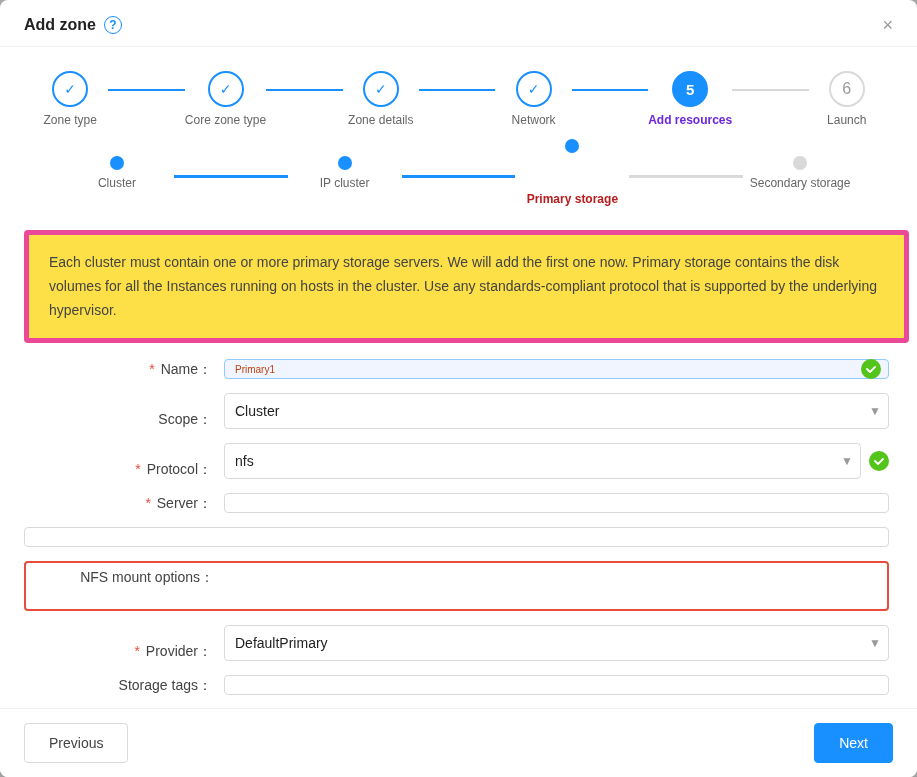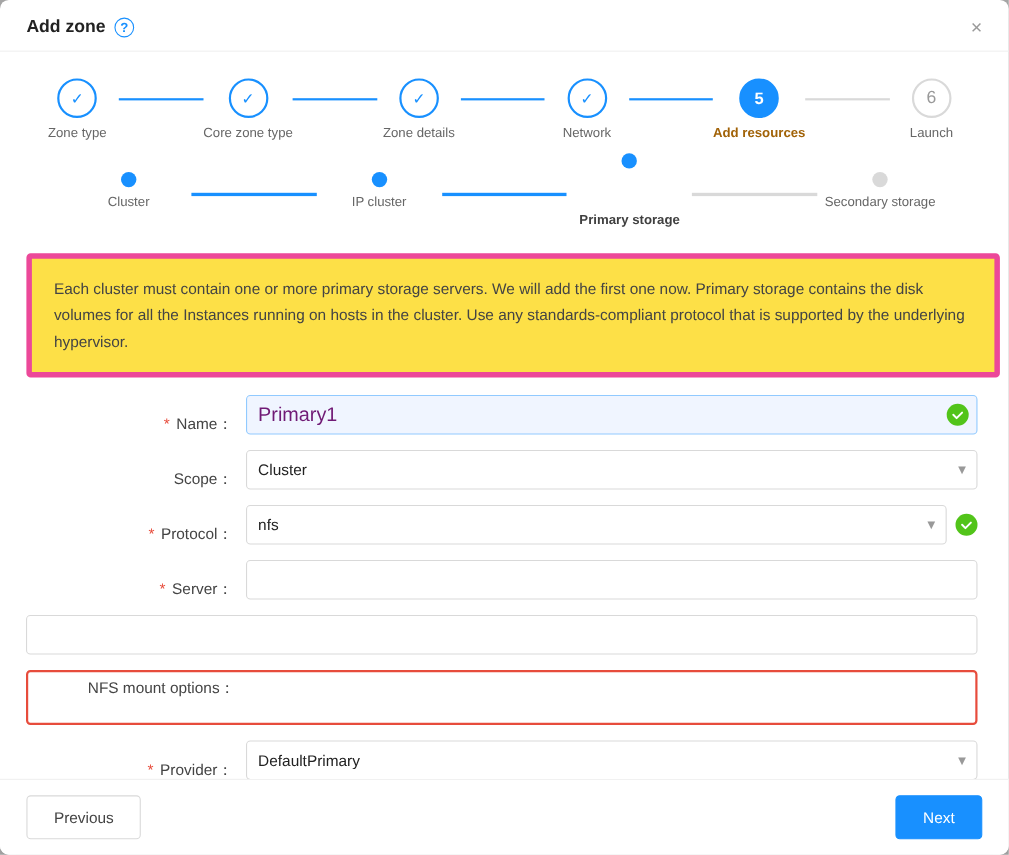--- a/index.html
+++ b/index.html
@@ -20,43 +20,43 @@
     .stepper { display: flex; align-items: flex-start; justify-content: center; padding: 24px 32px 8px 32px; gap: 0; }
     .step { display: flex; flex-direction: column; align-items: center; position: relative; flex: 1; }
     .step-connector { flex: 1; height: 2px; background: #1890ff; margin-top: 18px; }
     .step-connector.inactive { background: #d9d9d9; }
     .step-circle { width: 36px; height: 36px; border-radius: 50%; border: 2px solid #1890ff; display: flex; align-items: center; justify-content: center; background: #fff; z-index: 1; }
     .step-circle.completed { background: #fff; border-color: #1890ff; color: #1890ff; }
     .step-circle.active { background: #1890ff; border-color: #1890ff; color: #fff; font-weight: 700; font-size: 15px; }
     .step-circle.pending { background: #fff; border-color: #d9d9d9; color: #999; }
     .step-check { color: #1890ff; font-size: 14px; }
     .step-label { font-size: 12px; color: #666; margin-top: 6px; text-align: center; white-space: nowrap; }
-    .step-label.active { color: #a16207; font-weight: 700; }
+    .step-label.active { color: #6d28d9; font-weight: 700; }
 
     
     .sub-stepper { display: flex; align-items: center; justify-content: center; padding: 4px 60px 16px 60px; gap: 0; }
     .sub-step { display: flex; flex-direction: column; align-items: center; flex: 1; }
     .sub-connector { flex: 1; height: 3px; margin-top: 8px; }
     .sub-connector.done { background: #1890ff; }
     .sub-connector.inactive { background: #d9d9d9; }
     .sub-dot { width: 14px; height: 14px; border-radius: 50%; }
     .sub-dot.done { background: #1890ff; }
     .sub-dot.inactive { background: #d9d9d9; }
     .sub-label { font-size: 12px; color: #666; margin-top: 6px; }
-    .sub-label.active { color: #404040; font-weight: 700; margin-top: 39px; }
+    .sub-label.active { color: #b91c1c; font-weight: 700; margin-top: 39px; }
 
     
     .info-box { margin: 8px 8px 16px 24px; border: 5px solid #ec4899; border-radius: 4px; padding: 16px 20px; background: #fde047; color: #444; font-size: 14px; line-height: 1.7; }
 
     
     .form-area { margin: 0 24px; padding-bottom: 8px; }
     .form-row { display: flex; align-items: flex-end; margin-bottom: 14px; }
     .form-label { text-align: right; min-width: 200px; padding-right: 12px; font-size: 14px; color: #444; }
     .required-star { color: #e74c3c; margin-right: 2px; }
-    .form-control { flex: 1; height: 36px; border: 1px solid #d9d9d9; border-radius: 4px; padding: 0 10px; font-size: 18px; color: #701a75; outline: none; background: #fff; }
+    .form-control { flex: 1; height: 20px; border: 1px solid #d9d9d9; border-radius: 4px; padding: 0 10px; font-size: 10px; color: #c2410c; outline: none; background: #fff; }
     .form-control.highlighted { background: #f0f5ff; border-color: #91caff; }
     .input-with-check { position: relative; display: flex; align-items: center; flex: 1; }
     .input-with-check .form-control { flex: 1; padding-right: 36px; }
     .check-badge { position: absolute; right: 8px; width: 20px; height: 20px; border-radius: 50%; background: #52c41a; display: flex; align-items: center; justify-content: center; }
     .check-badge svg { width: 12px; height: 12px; }
 
     .select-wrapper { position: relative; flex: 1; }
     .select-wrapper select { width: 100%; height: 36px; border: 1px solid #d9d9d9; border-radius: 4px; padding: 0 30px 0 10px; font-size: 14px; color: #222; background: #fff; appearance: none; outline: none; cursor: pointer; }
     .select-arrow { position: absolute; right: 8px; top: 50%; transform: translateY(-50%); pointer-events: none; color: #999; font-size: 12px; }
     .select-with-check { display: flex; align-items: center; gap: 8px; flex: 1; }

